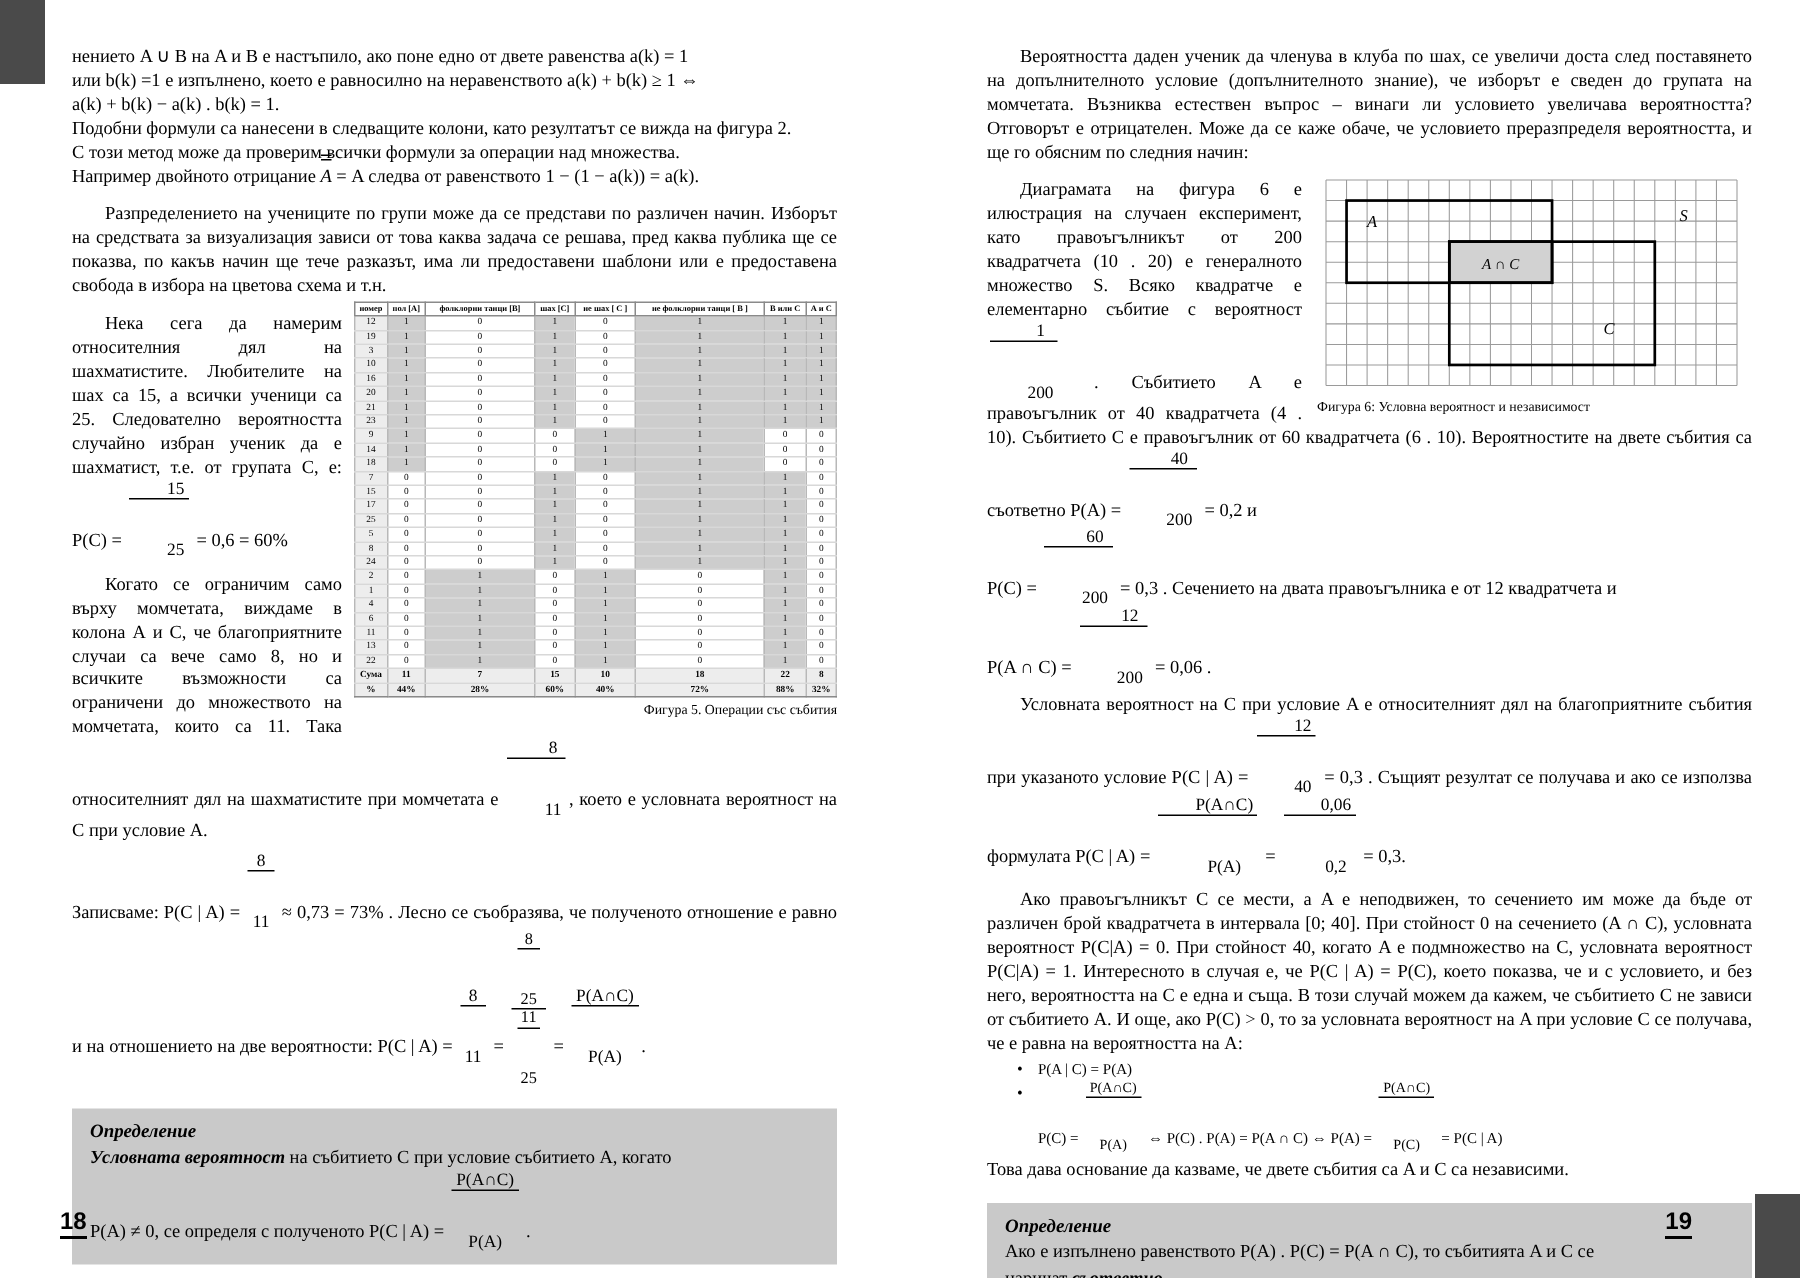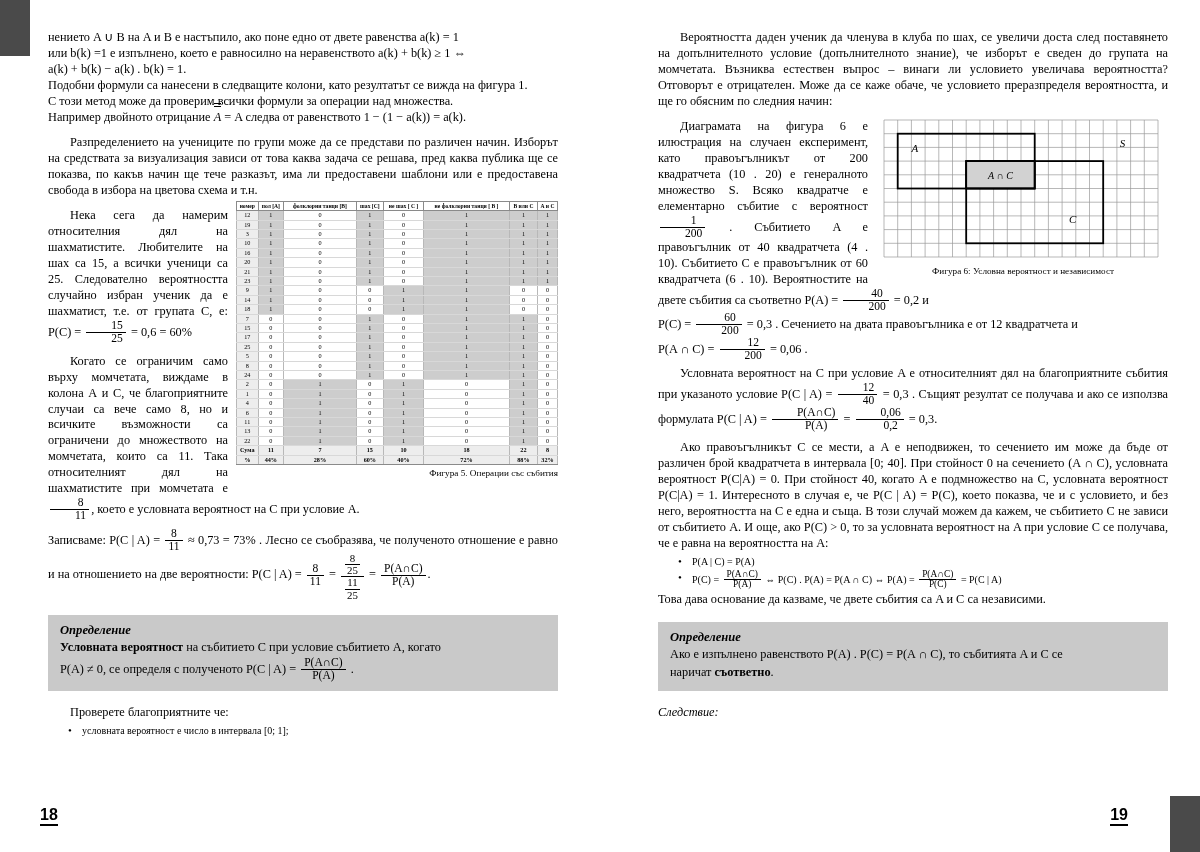--- a/index.html
+++ b/index.html
@@ -14,26 +14,26 @@
   .page{position:absolute;top:0;left:0;width:1200px;height:852px;}
   .col{position:absolute;top:30px;width:510px;font-size:12.3px;line-height:1.30;text-align:justify;}
   .col-left{left:48px;}
   .col-right{left:658px;}
 
   p{margin:0 0 0 0;}
   .ind{text-indent:22px;}
   .sp{margin-top:9px;}
 
   i,.it{font-style:italic;}
-  .bd{font-weight:bold;}
+  .bd{font-weight:bold;font-style:italic;}
 
   
   .frac{display:inline-block;vertical-align:-0.52em;text-align:center;font-size:0.94em;margin:0 2px;line-height:1.03;}
   .frac .n{display:block;border-bottom:1px solid #000;padding:0 3px;}
-  .frac .d{display:block;padding:0 3px;}
+  .frac .d{display:block;padding:0 3px;margin-top:28px;}
   .frac2{display:inline-block;vertical-align:-1.25em;text-align:center;font-size:0.94em;margin:0 2px;line-height:1.03;}
   .frac2 .n{display:block;border-bottom:1px solid #000;padding:0 2px;}
   .frac2 .d{display:block;padding:0 2px;}
   .dbar{display:inline-block;position:relative;}
   .dbar::before{content:"";position:absolute;left:0;right:0;top:-4px;border-top:1px solid #000;}
   .dbar::after{content:"";position:absolute;left:0;right:0;top:-7px;border-top:1px solid #000;}
 
   
   .fig5wrap{float:right;width:322px;margin:2px 0 3px 8px;}
   table.data{border-collapse:collapse;width:322px;font-size:6.1px;font-family:"Liberation Serif",serif;}
@@ -47,21 +47,21 @@
     text-align:center;padding:0;height:8.4px;line-height:8.4px;font-size:6.2px;background:#fff;
   }
   table.data td.on{background:#cdcdcd;}
   table.data tr.sum td{background:#ededed;font-weight:bold;border-top:1px solid #8a8a8a;}
   table.data tr.pct td{background:#ededed;font-weight:bold;border-bottom:1px solid #8a8a8a;}
   table.data td.num{background:#ededed;font-weight:normal;}
   .fig5cap{text-align:right;font-size:9.2px;margin-top:3px;}
 
   
   .fig6wrap{float:right;width:290px;margin:4px 0 4px 10px;}
-  .fig6cap{text-align:center;font-size:9.2px;margin-top:4px;}
+  .fig6cap{font-size:9.2px;margin-top:4px;}
   svg{display:block;}
 
   
   .defbox{background:#c9c9c9;padding:7px 12px 9px 12px;margin-top:14px;}
   .defbox .ttl{font-style:italic;font-weight:bold;font-size:12.6px;margin-bottom:1px;}
   .defbox .bodyl{font-size:12.3px;line-height:1.45;}
 
   ul.bl{margin:2px 0 0 0;padding-left:20px;list-style:none;}
   ul.bl li{position:relative;padding-left:14px;margin-bottom:1px;font-size:10px;line-height:1.5;}
   ul.bl li::before{content:"\2022";position:absolute;left:0;top:-1px;font-size:11px;}
@@ -81,21 +81,21 @@
   <div class="corner-br"></div>
 
   <div class="col col-left">
 
     <p>
       <span>нението A ∪ B  на A и B е настъпило, ако поне едно от двете равенства a(k) = 1</span><br>
       <span>или b(k) =1 е изпълнено, което е равносилно на неравенството a(k) + b(k) ≥ 1 ⇔</span><br>
       <span>a(k) + b(k) − a(k) . b(k) = 1.</span>
     </p>
 
-    <p>Подобни формули са нанесени в следващите колони, като резултатът се вижда на фигура 1.</p>
+    <p>Подобни формули са нанесени в следващите колони, като резултатът се вижда на фигура 2.</p>
 
     <p>
       <span>С този метод може да проверим всички формули за операции над множества.</span>
     </p>
 
     <p>
       <span>Например двойното отрицание </span><span class="it dbar">A</span><span> = A следва от равенството 1 − (1 − a(k)) = a(k).</span>
     </p>
 
     <p class="ind sp">Разпределението на учениците по групи може да се представи по различен начин. Изборът на средствата за визуализация зависи от това каква задача се решава, пред каква публика ще се показва, по какъв начин ще тече разказът, има ли предоставени шаблони или е предоставена свобода в избора на цветова схема и т.н.</p>

